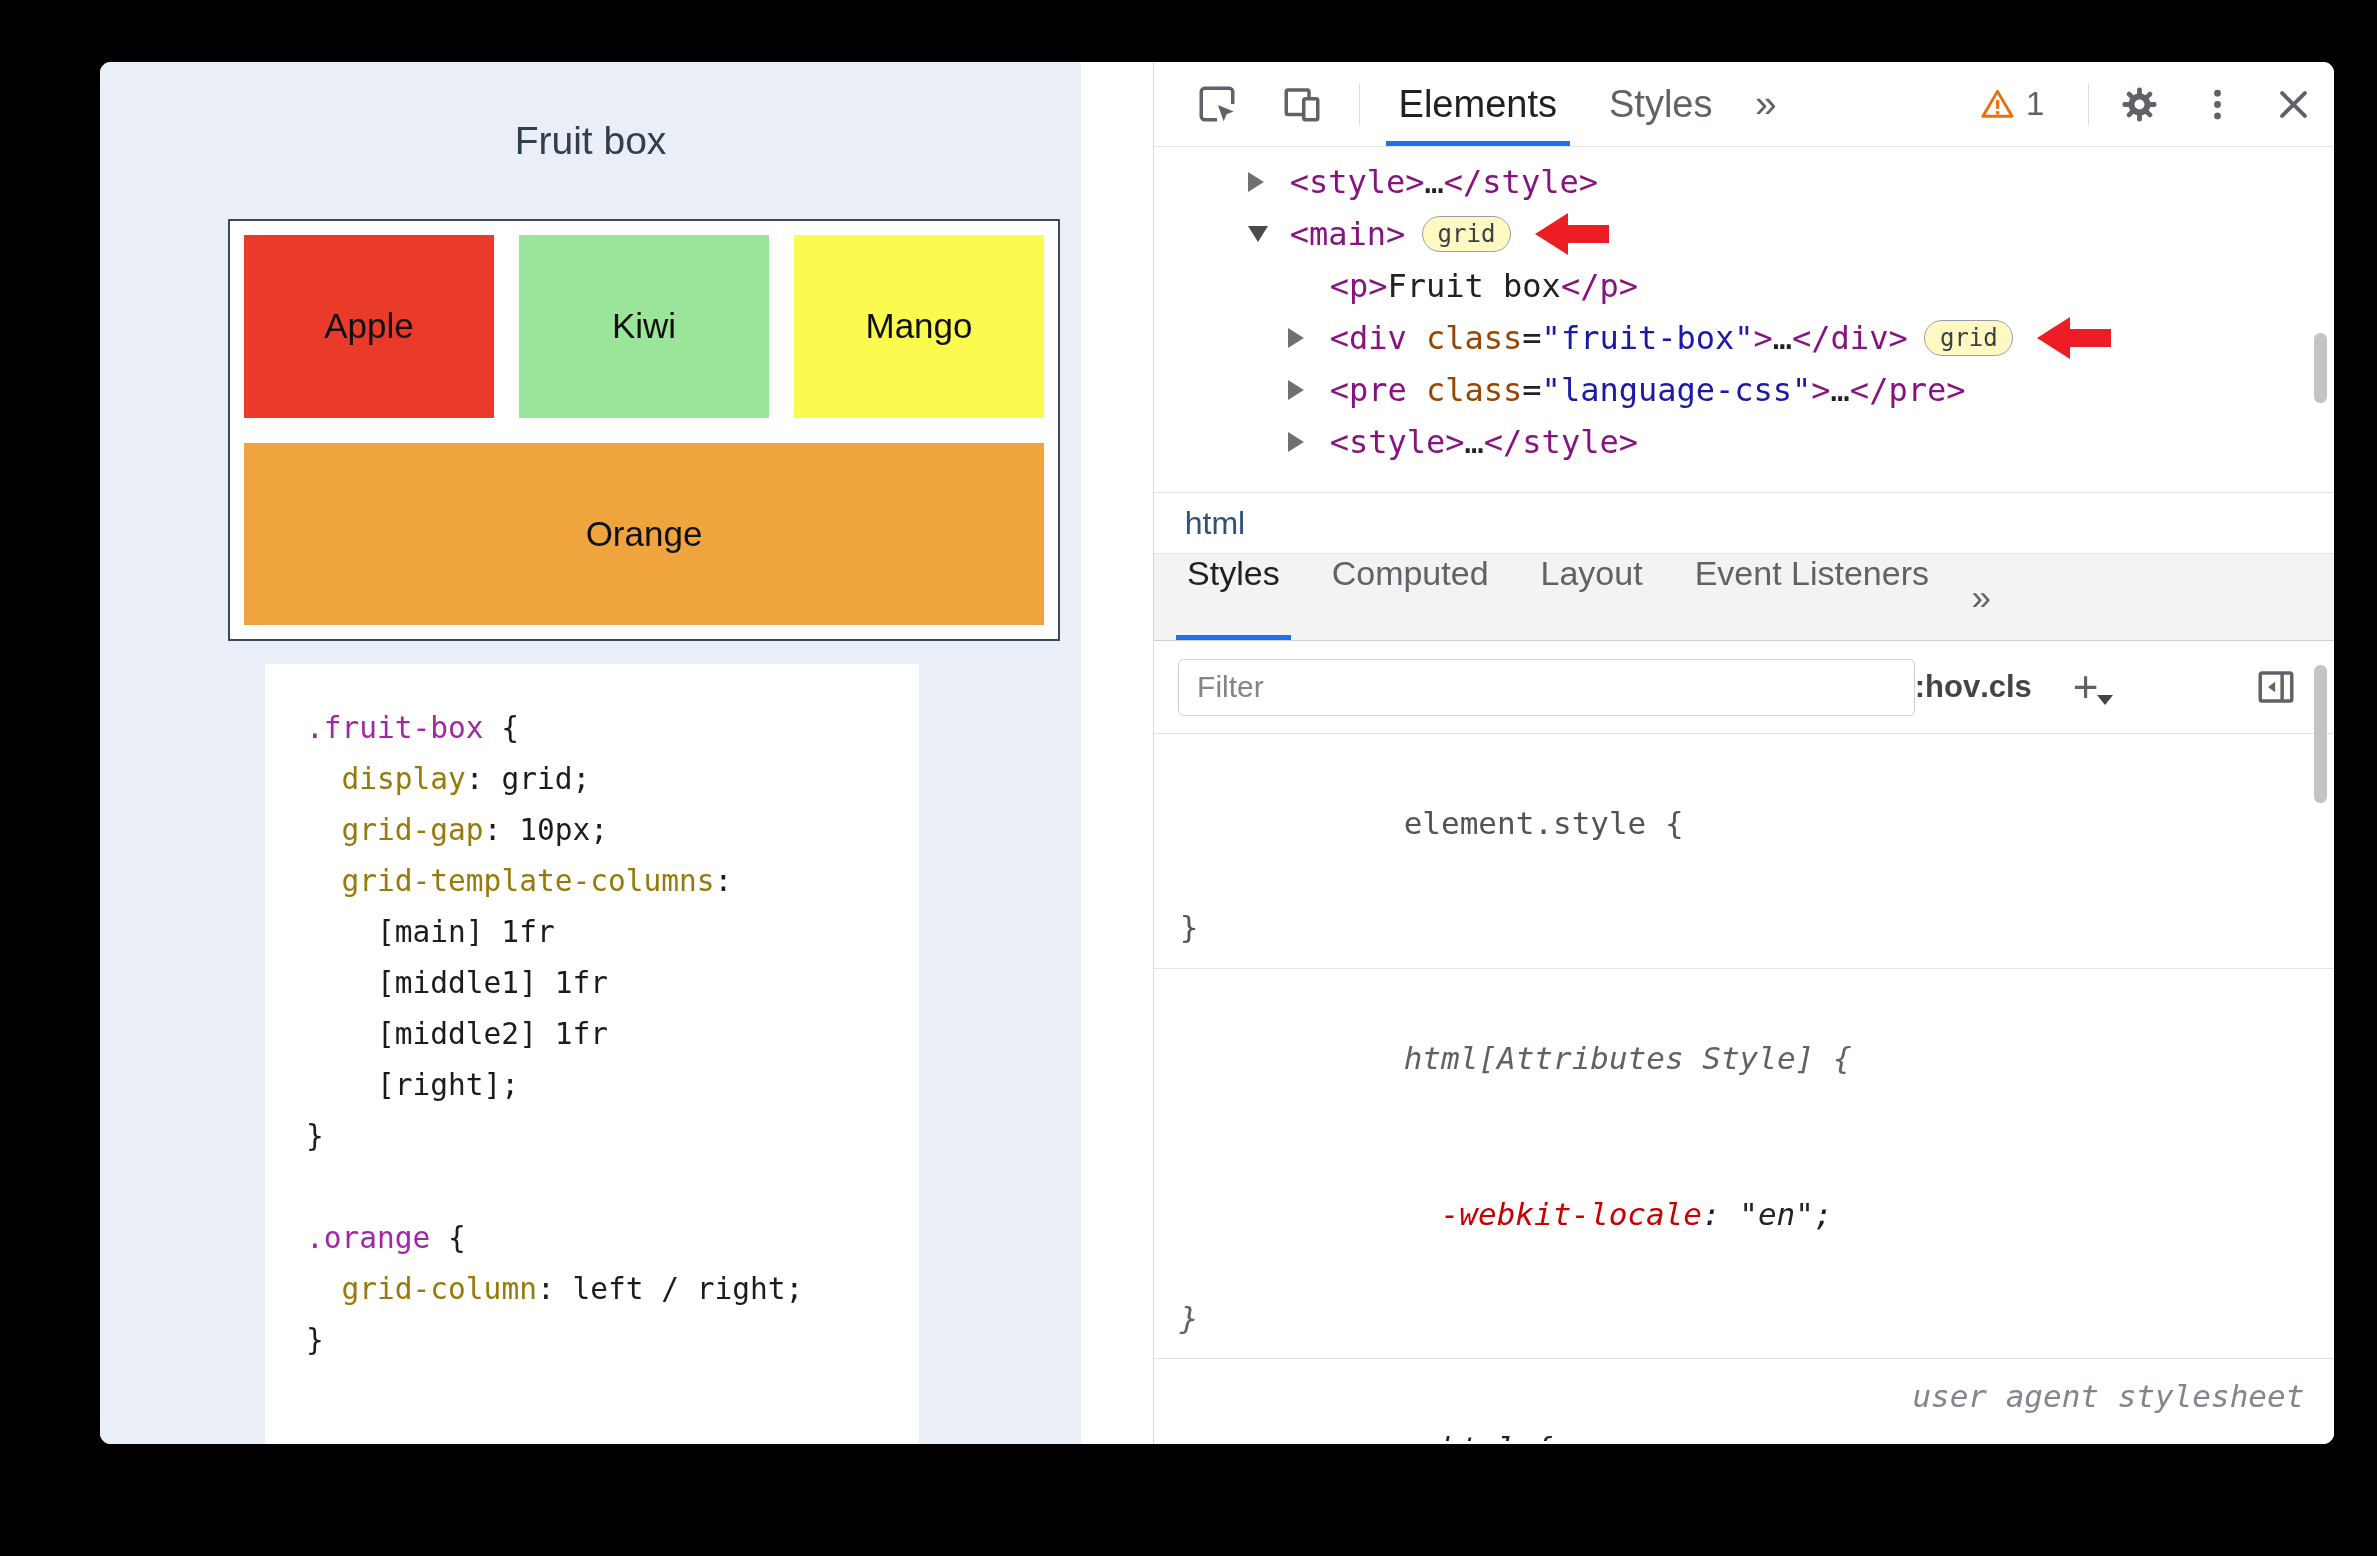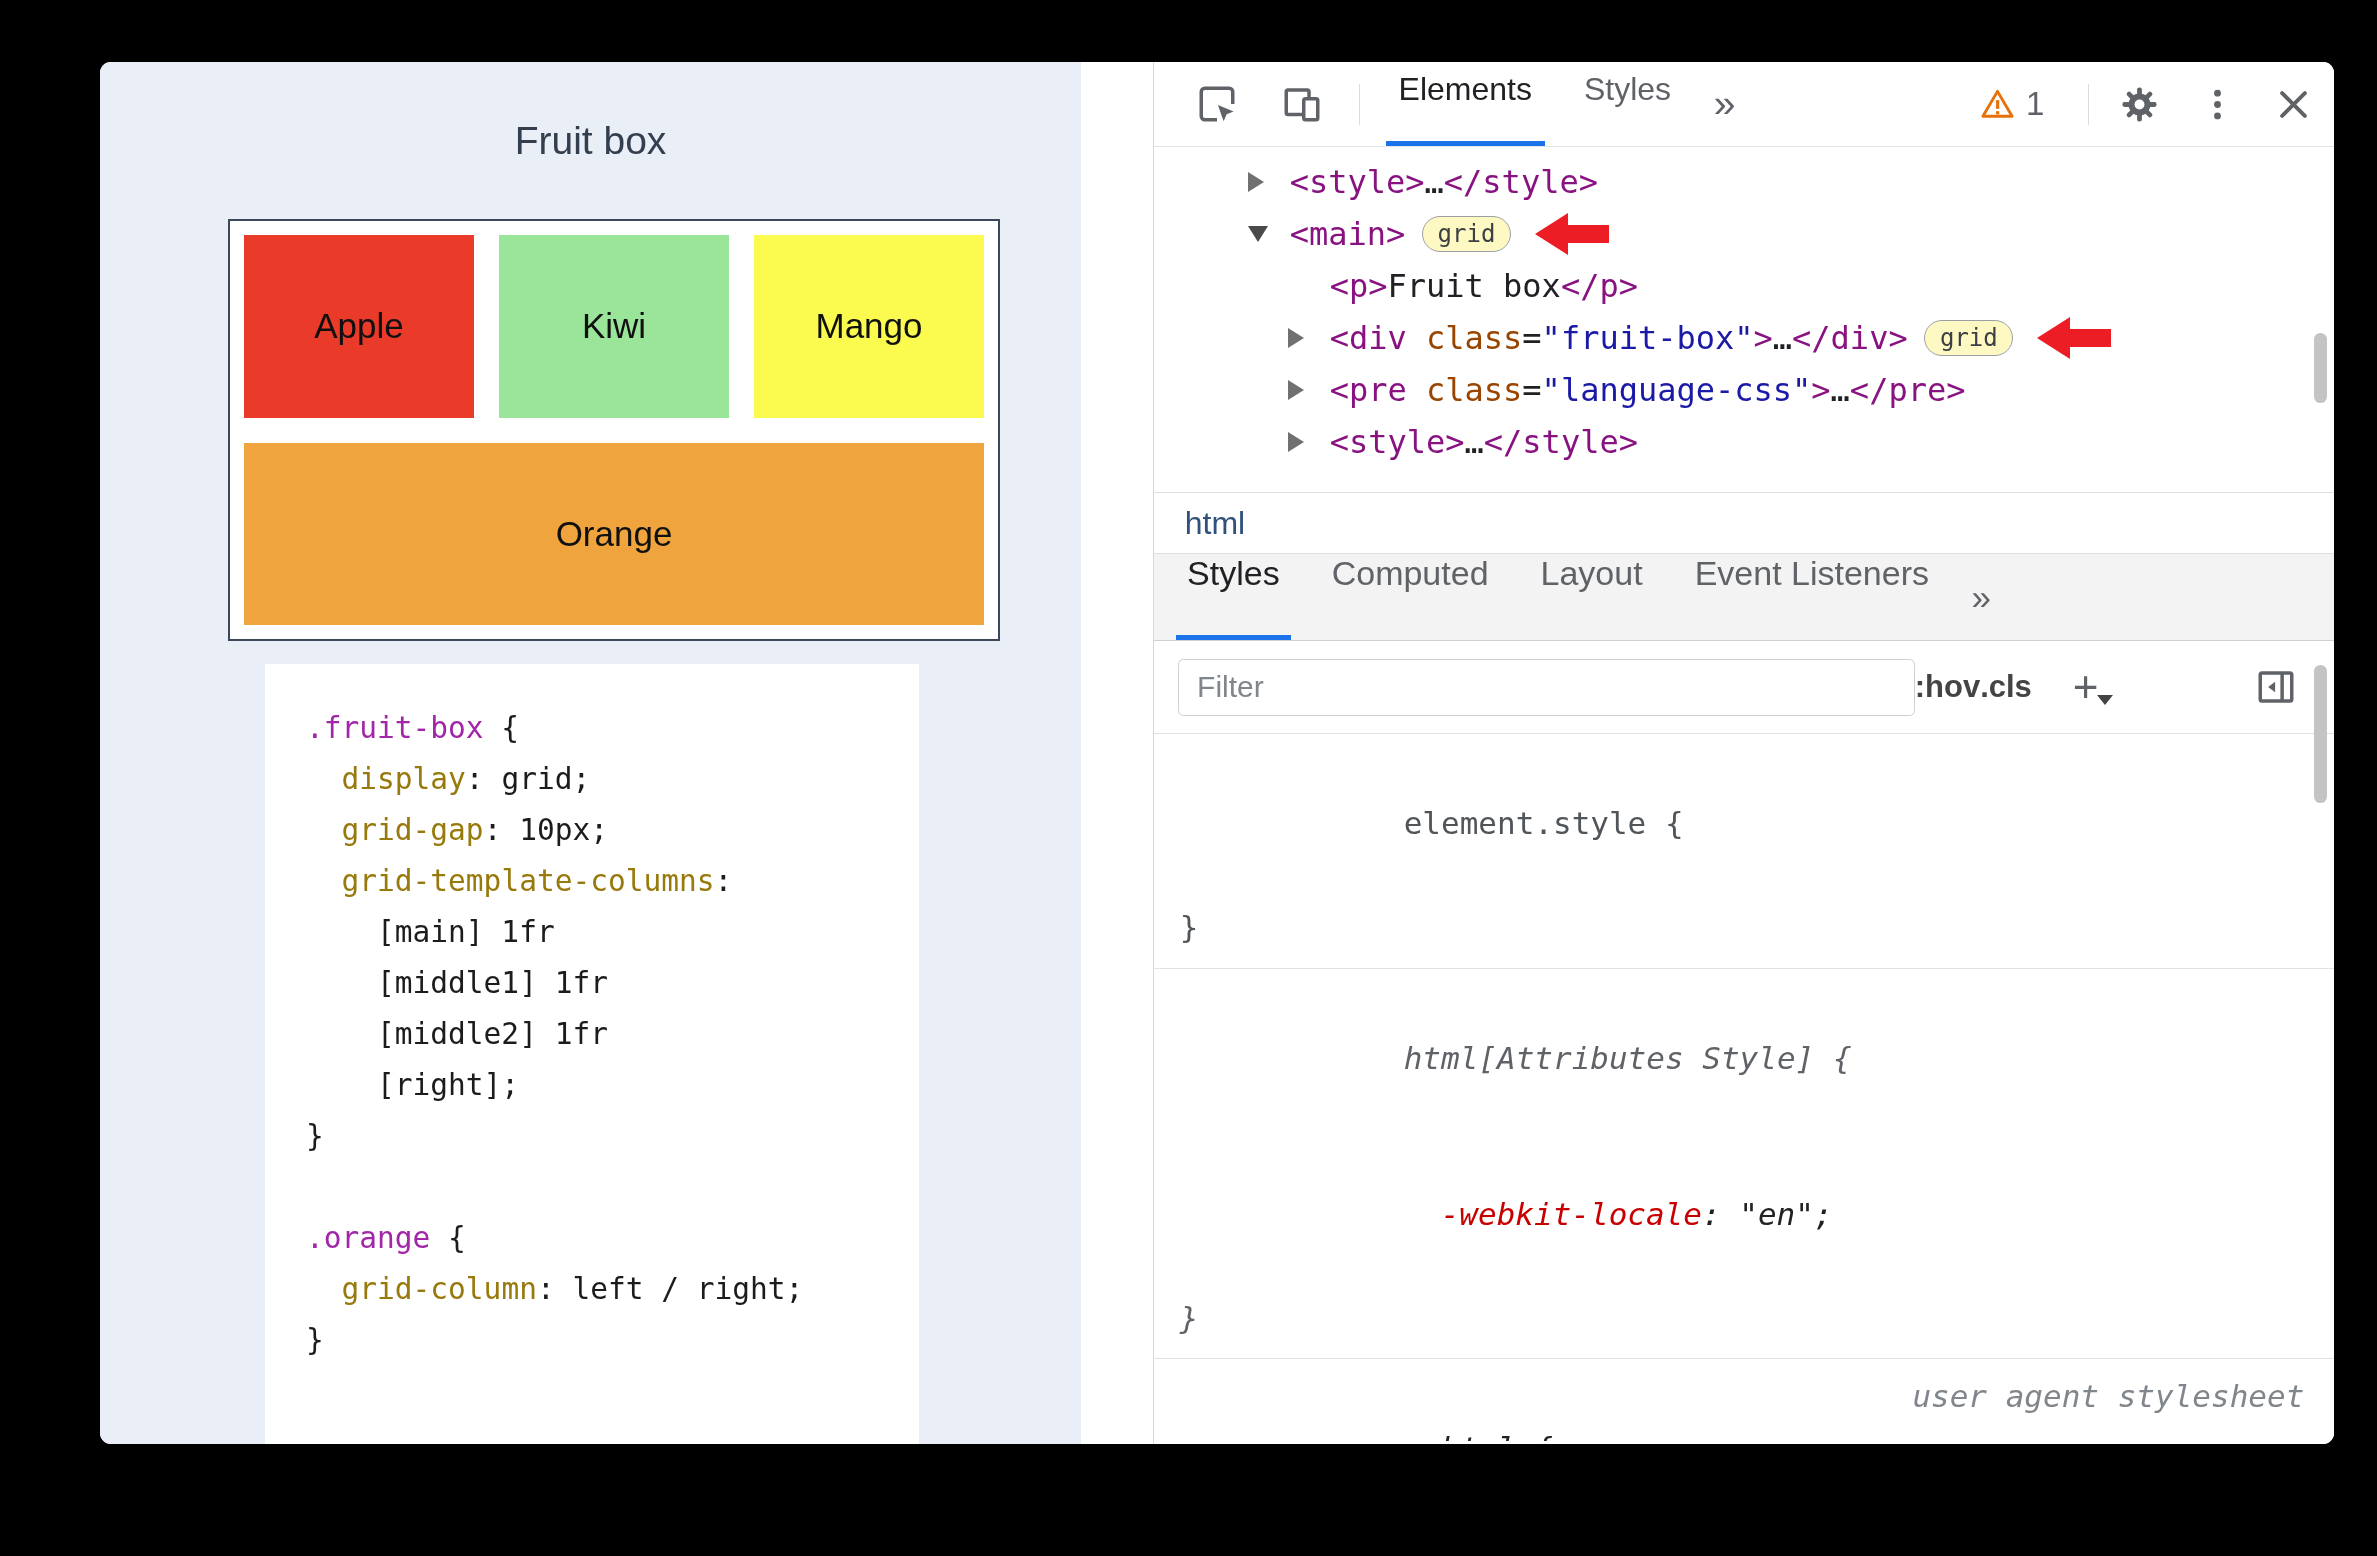--- a/index.html
+++ b/index.html
@@ -8,21 +8,21 @@
 
   .stage { position:relative; width:2377px; height:1556px; background:#000; }
 
   .app-window { position:absolute; left:100px; top:62px; width:2234px; height:1382px;
                 background:#fff; border-radius:11px; overflow:hidden; display:flex;gap:28px; }
 
   
   .page-panel { position:relative; width:981px; height:100%; background:var(--page_bg,#e9eef7); flex:none; }
   .page-title { position:absolute; top:57px; left:0; width:100%; text-align:center;
                 font-size:39px; color:#333f4e; font-weight:500; }
-  .fruit-box { position:absolute; left:128px; top:157px; width:772px; height:422px;
+  .fruit-box { position:absolute; left:128px; top:157px; width:832px; height:422px;
                background:#fff; border:2.8px solid #3c4759; padding:14px;
                display:grid; grid-template-columns:1fr 1fr 1fr; grid-auto-rows:1fr; gap:25px; }
   .fruit { display:flex; align-items:center; justify-content:center; font-size:35px; color:#101010; }
   .fruit.span3 { grid-column:1 / -1; }
 
   .code-card { position:absolute; left:165px; top:602px; width:654px; height:780px; overflow:hidden;
                background:#fff; padding:39px 9.2px 0 41px;
                font-family:"DejaVu Sans Mono", monospace; font-size:29.5px; line-height:51px; color:#1c1c1c; }
   .code-line span { white-space:pre; }
   .tok-sel  { color:var(--code_selector,#a226a8); }
@@ -31,22 +31,22 @@
 
   .panel-divider { width:15.7px; background:#fff; flex:none; }
 
   
   .devtools { position:relative; flex:1; height:100%; background:#fff; border-left:0.9px solid #d8d8d8; overflow:hidden; }
 
   .dt-toolbar { height:85px; display:flex; align-items:center; border-bottom:0.9px solid #e4e4e4;
                 padding:0 14.7px 0 37px; color:#5f6368; }
   .icon-btn { display:flex; align-items:center; justify-content:center; height:100%; flex:none; }
   .tb-sep { width:0.9px; height:41px; background:#dadce0; flex:none; }
-  .tab { position:relative; height:100%; display:flex; align-items:flex-start; padding:9px 26px;
-         font-size:32px; color:#5f6368; flex:none; }
+  .tab { position:relative; height:100%; display:flex; align-items:center; padding:0 26px;
+         font-size:38px; color:#5f6368; flex:none; }
   .tab.active { color:#202124; }
   .tab.active::after { content:""; position:absolute; left:13px; right:13px; bottom:0; height:4.6px;
                        background:var(--accent,#1a73e8); }
   .more-chevron { font-size:39px; color:#5f6368; padding:0 16.6px; }
   .warn-group { display:flex; align-items:center; gap:11px; font-size:33px; color:#5f6368; padding:0 20px; }
   .spacer { flex:1; }
 
   .dt-dom { height:346px; border-bottom:0.9px solid #e0e0e0; padding-top:9.2px;
             font-family:"DejaVu Sans Mono", monospace; font-size:32px; }
   .dom-line { height:52px; display:flex; align-items:center; }

